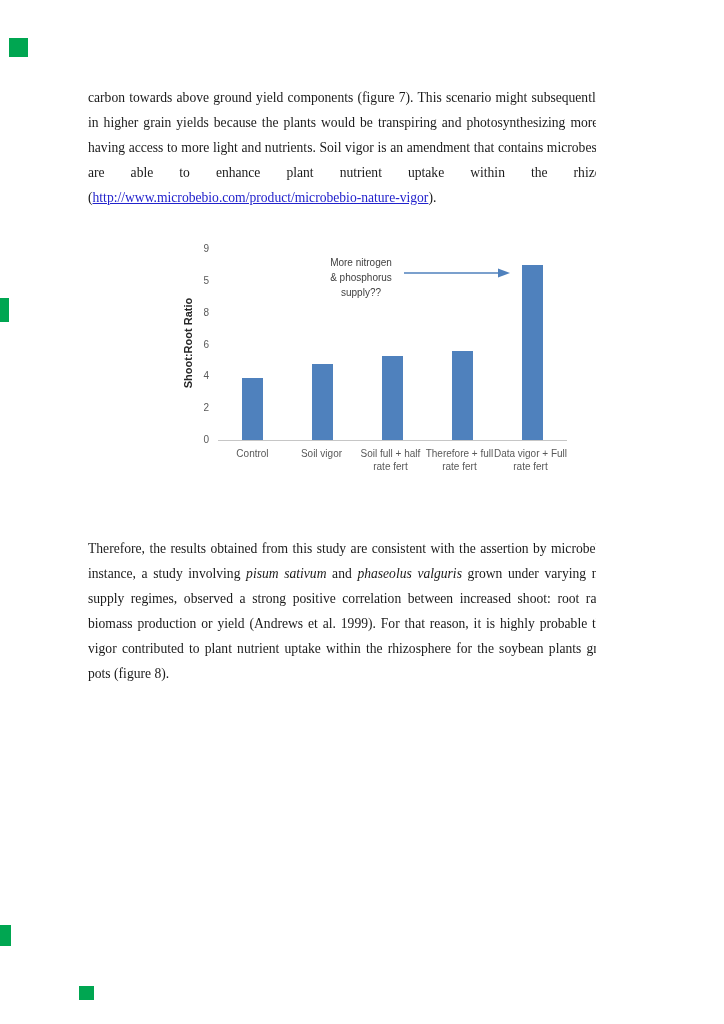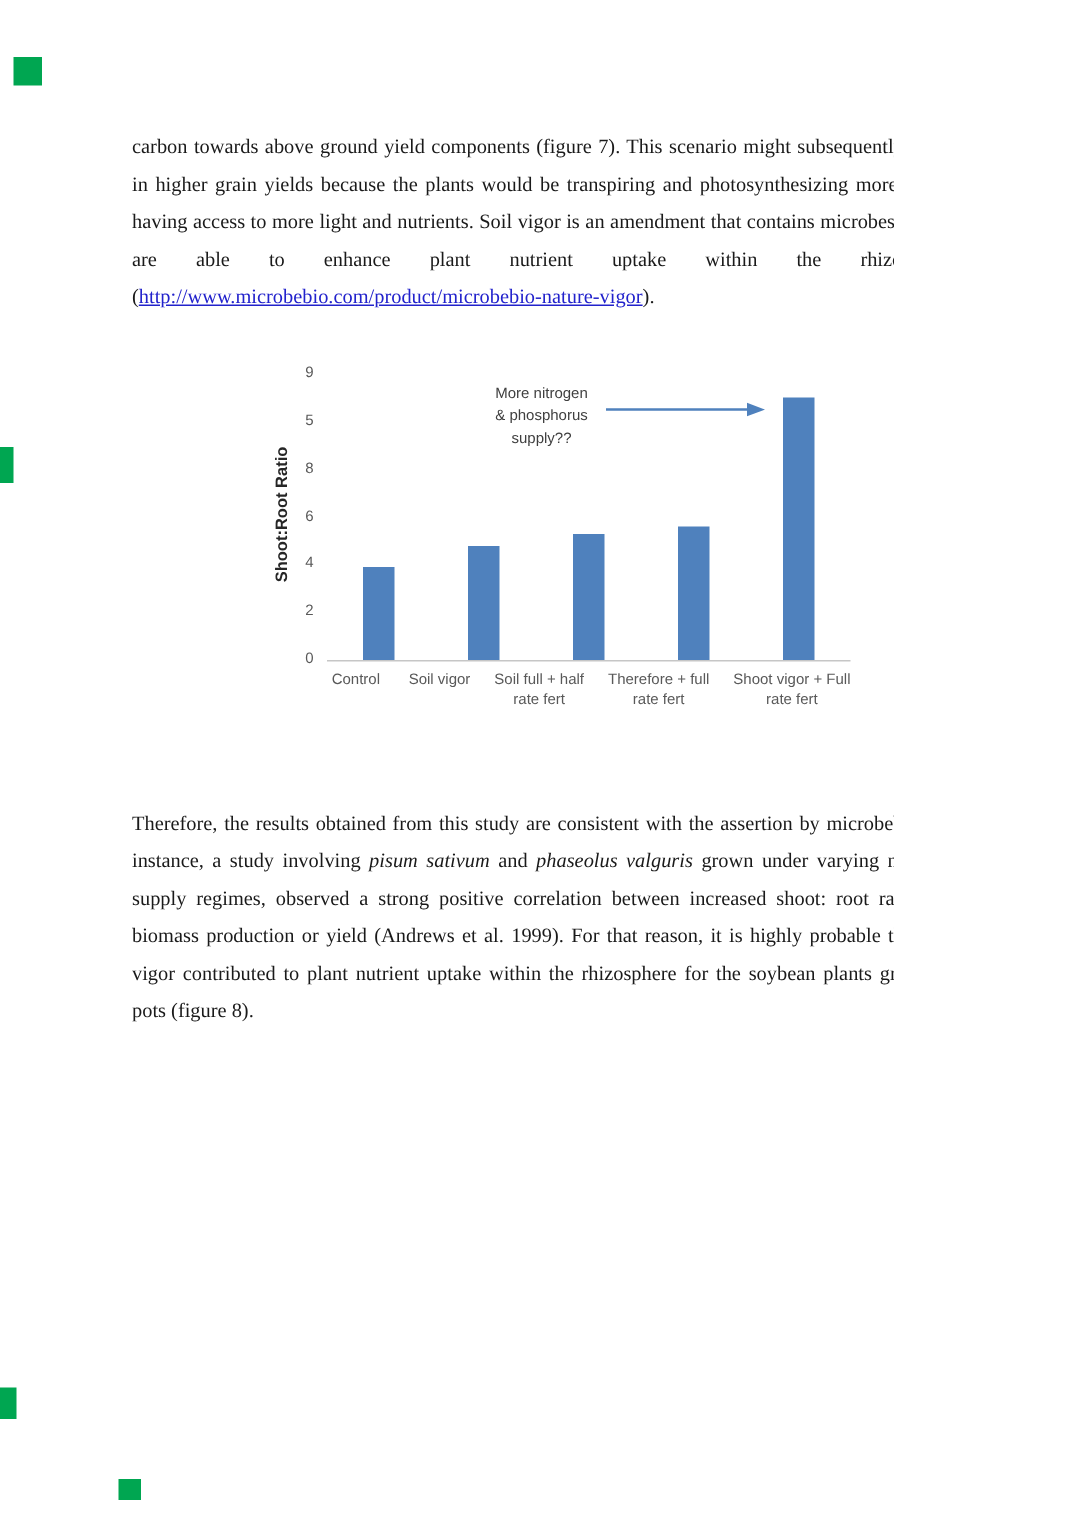--- a/index.html
+++ b/index.html
@@ -70,21 +70,21 @@
     font-size: 11px;
     color: #262626;
     white-space: nowrap;
   }
   .yticks { position: absolute; left: 0; top: 9px; width: 26px; height: 191px; }
   .ytick  { position: absolute; right: 0; font-size: 10px; line-height: 12px; color: var(--chart-text, #595959); }
   .plot   { position: absolute; left: 35px; top: 9px; width: 349px; height: 191px; display: flex; align-items: flex-end; }
   .slot   { flex: 1; height: 100%; display: flex; justify-content: center; align-items: flex-end; }
   .bar    { width: 21px; background: var(--bar, #4f81bd); }
   .baseline { position: absolute; left: 35px; top: 200px; width: 349px; height: 1px; background: var(--axis-line, #c6c6c6); }
-  .xlabels  { position: absolute; left: 35px; top: 207px; width: 349px; display: flex; gap: 16px; }
+  .xlabels  { position: absolute; left: 35px; top: 207px; width: 349px; display: flex; }
   .xlabel   { flex: 1; text-align: center; font-size: 10px; line-height: 13px; color: var(--chart-text, #595959); }
   .xlabel div { white-space: nowrap; }
   .annotation {
     position: absolute;
     left: 130px; top: 15px; width: 96px;
     text-align: center;
     font-size: 10px;
     line-height: 15px;
     color: #3f3f3f;
   }
@@ -152,21 +152,21 @@
         </div>
         <div class="xlabel">
           <div>Soil full + half</div>
           <div>rate fert</div>
         </div>
         <div class="xlabel">
           <div>Therefore + full</div>
           <div>rate fert</div>
         </div>
         <div class="xlabel">
-          <div>Shoot vigor + Full</div>
+          <div>Data vigor + Full</div>
           <div>rate fert</div>
         </div>
       </div>
     <div class="annotation">
       <div>More nitrogen</div>
       <div>&amp; phosphorus</div>
       <div>supply??</div>
     </div>
     <svg class="arrow" width="107" height="14" viewBox="0 0 107 14">
       <line x1="0" y1="7" x2="94" y2="7" stroke-width="1.6" stroke="#4f81bd"></line>

